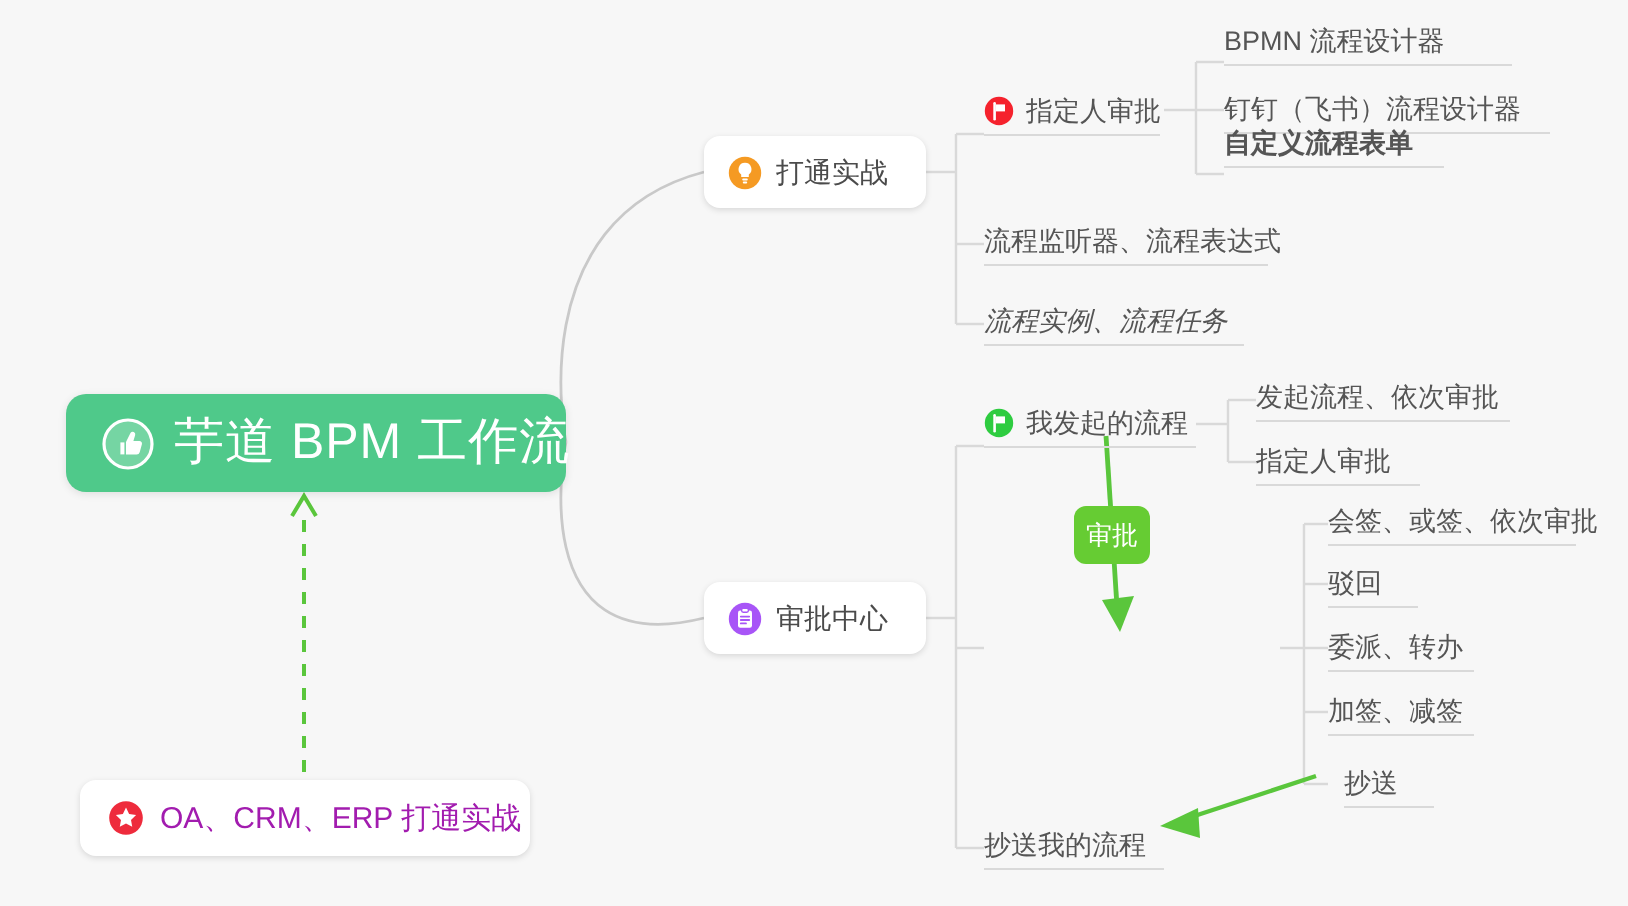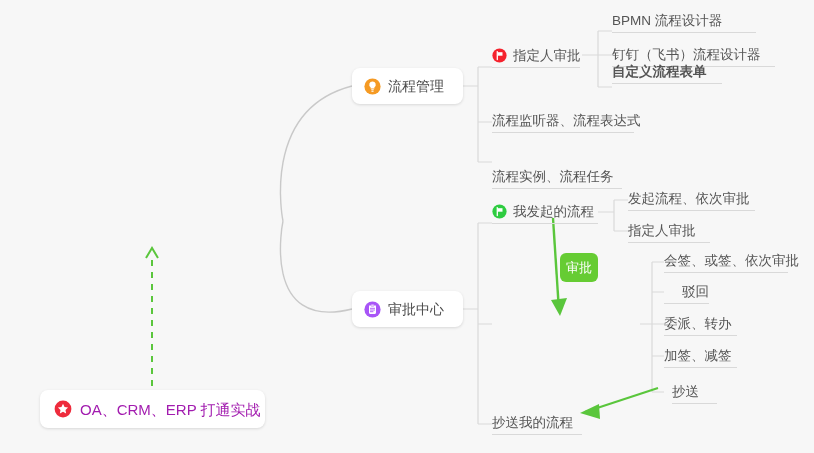--- a/index.html
+++ b/index.html
@@ -121,41 +121,51 @@
     <path d="M 152 398 L 152 256" fill="none" stroke="#5ac63c" stroke-width="2" stroke-dasharray="6 6"></path>
     <path d="M 146 258 L 152 248 L 158 258" fill="none" stroke="#5ac63c" stroke-width="2"></path>
 
     <path d="M 553 218 L 559 311" fill="none" stroke="#5ac63c" stroke-width="2.4"></path>
     <path d="M 551 300 L 560 316 L 567 298" fill="#5ac63c" stroke="none"></path>
 
     <path d="M 658 388 L 585 412" fill="none" stroke="#5ac63c" stroke-width="2.2"></path>
     <path d="M 599 404 L 580 413 L 600 419" fill="#5ac63c" stroke="none"></path>
   </svg>
 
+  <div class="card root" style="left:33px; top:197px; width:250px; height:49px; padding:0 18px;">
+    <span class="icon" style="margin-right:10px;">
+      <svg width="26" height="26" viewBox="0 0 26 26">
+        <circle cx="13" cy="13" r="12" fill="#ffffff" fill-opacity="0.22" stroke="#ffffff" stroke-width="1.6"></circle>
+        <path d="M9.2 12.2 h2.0 v6.0 h-2.0 z" fill="#ffffff"></path>
+        <path d="M12.0 12.0 l2.3 -4.6 a1.3 1.3 0 0 1 2.3 1.1 l-0.9 3.0 h3.0 a1.3 1.3 0 0 1 1.25 1.65 l-1.1 4.0 a1.6 1.6 0 0 1 -1.55 1.15 h-5.3 z" fill="#ffffff"></path>
+      </svg>
+    </span>
+    <span class="label">芋道 BPM 工作流</span>
+  </div>
 
   <div class="card" style="left:40px; top:390px; width:225px; height:38px; padding:0 14px;">
     <span class="icon" style="margin-right:8px;">
       <svg width="18" height="18" viewBox="0 0 18 18">
         <circle cx="9" cy="9" r="8.4" fill="#ee2b3c"></circle>
         <path d="M9 3.8 l1.55 3.2 3.5 0.5 -2.55 2.45 0.62 3.48 -3.12 -1.66 -3.12 1.66 0.62 -3.48 -2.55 -2.45 3.5 -0.5 z" fill="#ffffff"></path>
       </svg>
     </span>
     <span class="label" style="font-size:15px; color:#a21caf;">OA、CRM、ERP 打通实战</span>
   </div>
 
   <div class="card" style="left:352px; top:68px; width:111px; height:36px; padding:0 12px;">
     <span class="icon" style="margin-right:7px;">
       <svg width="17" height="17" viewBox="0 0 17 17">
         <circle cx="8.5" cy="8.5" r="8.1" fill="#f59a23"></circle>
         <path d="M8.5 3.4 a3.2 3.2 0 0 0 -1.9 5.8 v1.3 h3.8 v-1.3 a3.2 3.2 0 0 0 -1.9 -5.8 z" fill="#ffffff"></path>
         <rect x="7.1" y="11.2" width="2.8" height="1.1" rx="0.5" fill="#ffffff"></rect>
         <rect x="7.4" y="12.8" width="2.2" height="1.0" rx="0.5" fill="#ffffff"></rect>
       </svg>
     </span>
-    <span class="label">流程管理</span>
+    <span class="label">打通实战</span>
   </div>
 
   <div class="uline" style="left:492px; top:44px; width:88px; height:24px;">
     <span class="icon" style="margin-bottom:1px;">
       <svg width="15" height="15" viewBox="0 0 15 15">
         <circle cx="7.5" cy="7.5" r="7.1" fill="#f5222d"></circle>
         <path d="M5.3 3.6 v8.0" stroke="#ffffff" stroke-width="1.3" stroke-linecap="round"></path>
         <path d="M5.9 4.2 h4.6 v3.5 h-4.6 z" fill="#ffffff"></path>
       </svg>
     </span>
@@ -171,21 +181,21 @@
   </div>
 
   <div class="uline" style="left:612px; top:61px; width:110px; height:23px;font-weight:bold;">
     <span class="label">自定义流程表单</span>
   </div>
 
   <div class="uline" style="left:492px; top:110px; width:142px; height:23px;">
     <span class="label">流程监听器、流程表达式</span>
   </div>
 
-  <div class="uline" style="left:492px; top:166px; width:130px; height:23px;">
+  <div class="uline" style="left:492px; top:150px; width:130px; height:23px;font-style:italic;">
     <span class="label">流程实例、流程任务</span>
   </div>
 
   <div class="card" style="left:352px; top:291px; width:111px; height:36px; padding:0 12px;">
     <span class="icon" style="margin-right:7px;">
       <svg width="17" height="17" viewBox="0 0 17 17">
         <circle cx="8.5" cy="8.5" r="8.1" fill="#a855f7"></circle>
         <rect x="5.0" y="4.3" width="7.0" height="8.6" rx="1.1" fill="#ffffff"></rect>
         <rect x="6.8" y="3.2" width="3.4" height="1.9" rx="0.8" fill="#ffffff" stroke="#a855f7" stroke-width="0.7"></rect>
         <path d="M6.4 7.3 h4.2 M6.4 9.0 h4.2 M6.4 10.7 h2.6" stroke="#a855f7" stroke-width="0.9" stroke-linecap="round"></path>
@@ -206,30 +216,30 @@
   </div>
 
   <div class="uline" style="left:628px; top:188px; width:127px; height:23px;">
     <span class="label">发起流程、依次审批</span>
   </div>
 
   <div class="uline" style="left:628px; top:220px; width:82px; height:23px;">
     <span class="label">指定人审批</span>
   </div>
 
-  <div class="chip" style="left:537px; top:253px; width:38px; height:29px;margin-left:23px;">
+  <div class="chip" style="left:537px; top:253px; width:38px; height:29px;">
     <span>审批</span>
   </div>
 
 
   <div class="uline" style="left:664px; top:250px; width:124px; height:23px;">
     <span class="label">会签、或签、依次审批</span>
   </div>
 
-  <div class="uline" style="left:664px; top:281px; width:45px; height:23px;justify-content:flex-end;">
+  <div class="uline" style="left:664px; top:281px; width:45px; height:23px;">
     <span class="label">驳回</span>
   </div>
 
   <div class="uline" style="left:664px; top:345px; width:73px; height:23px;">
     <span class="label">加签、减签</span>
   </div>
 
   <div class="uline" style="left:664px; top:313px; width:73px; height:23px;">
     <span class="label">委派、转办</span>
   </div>

